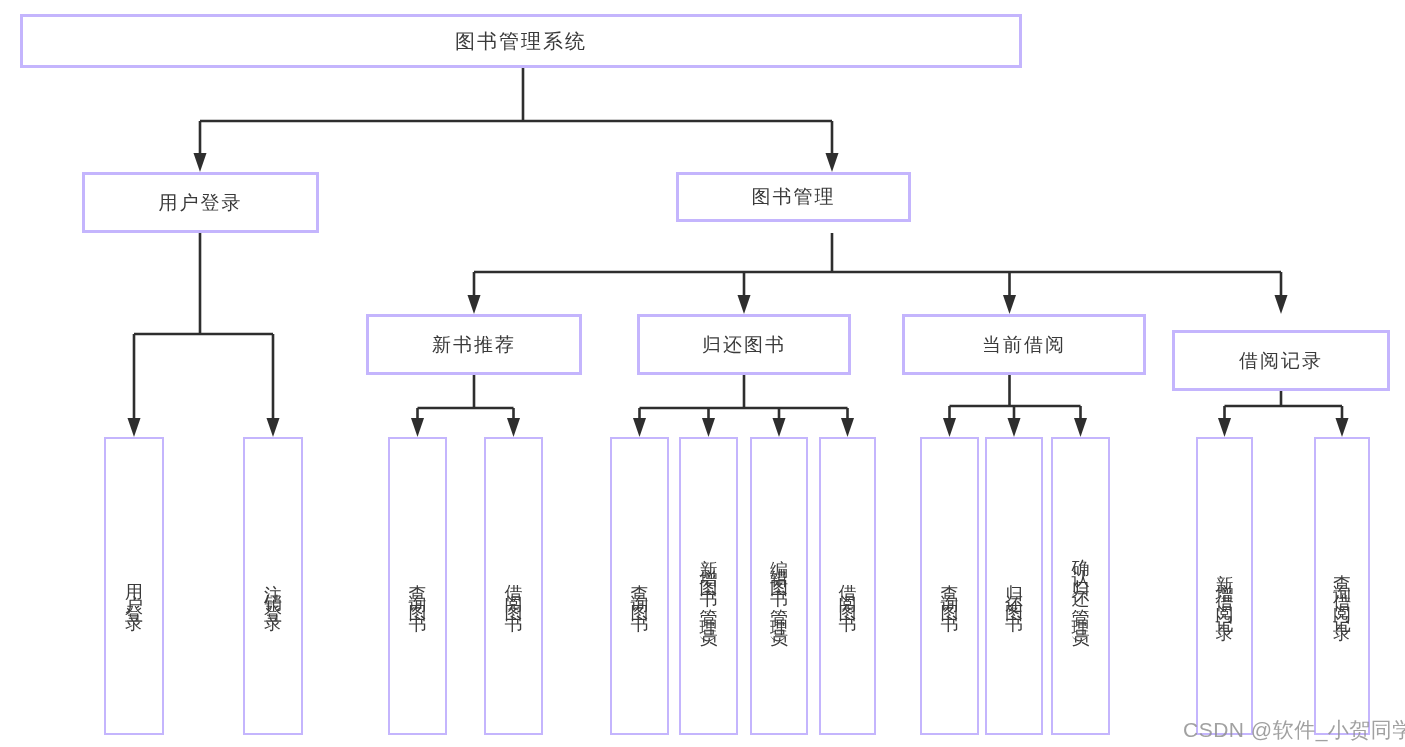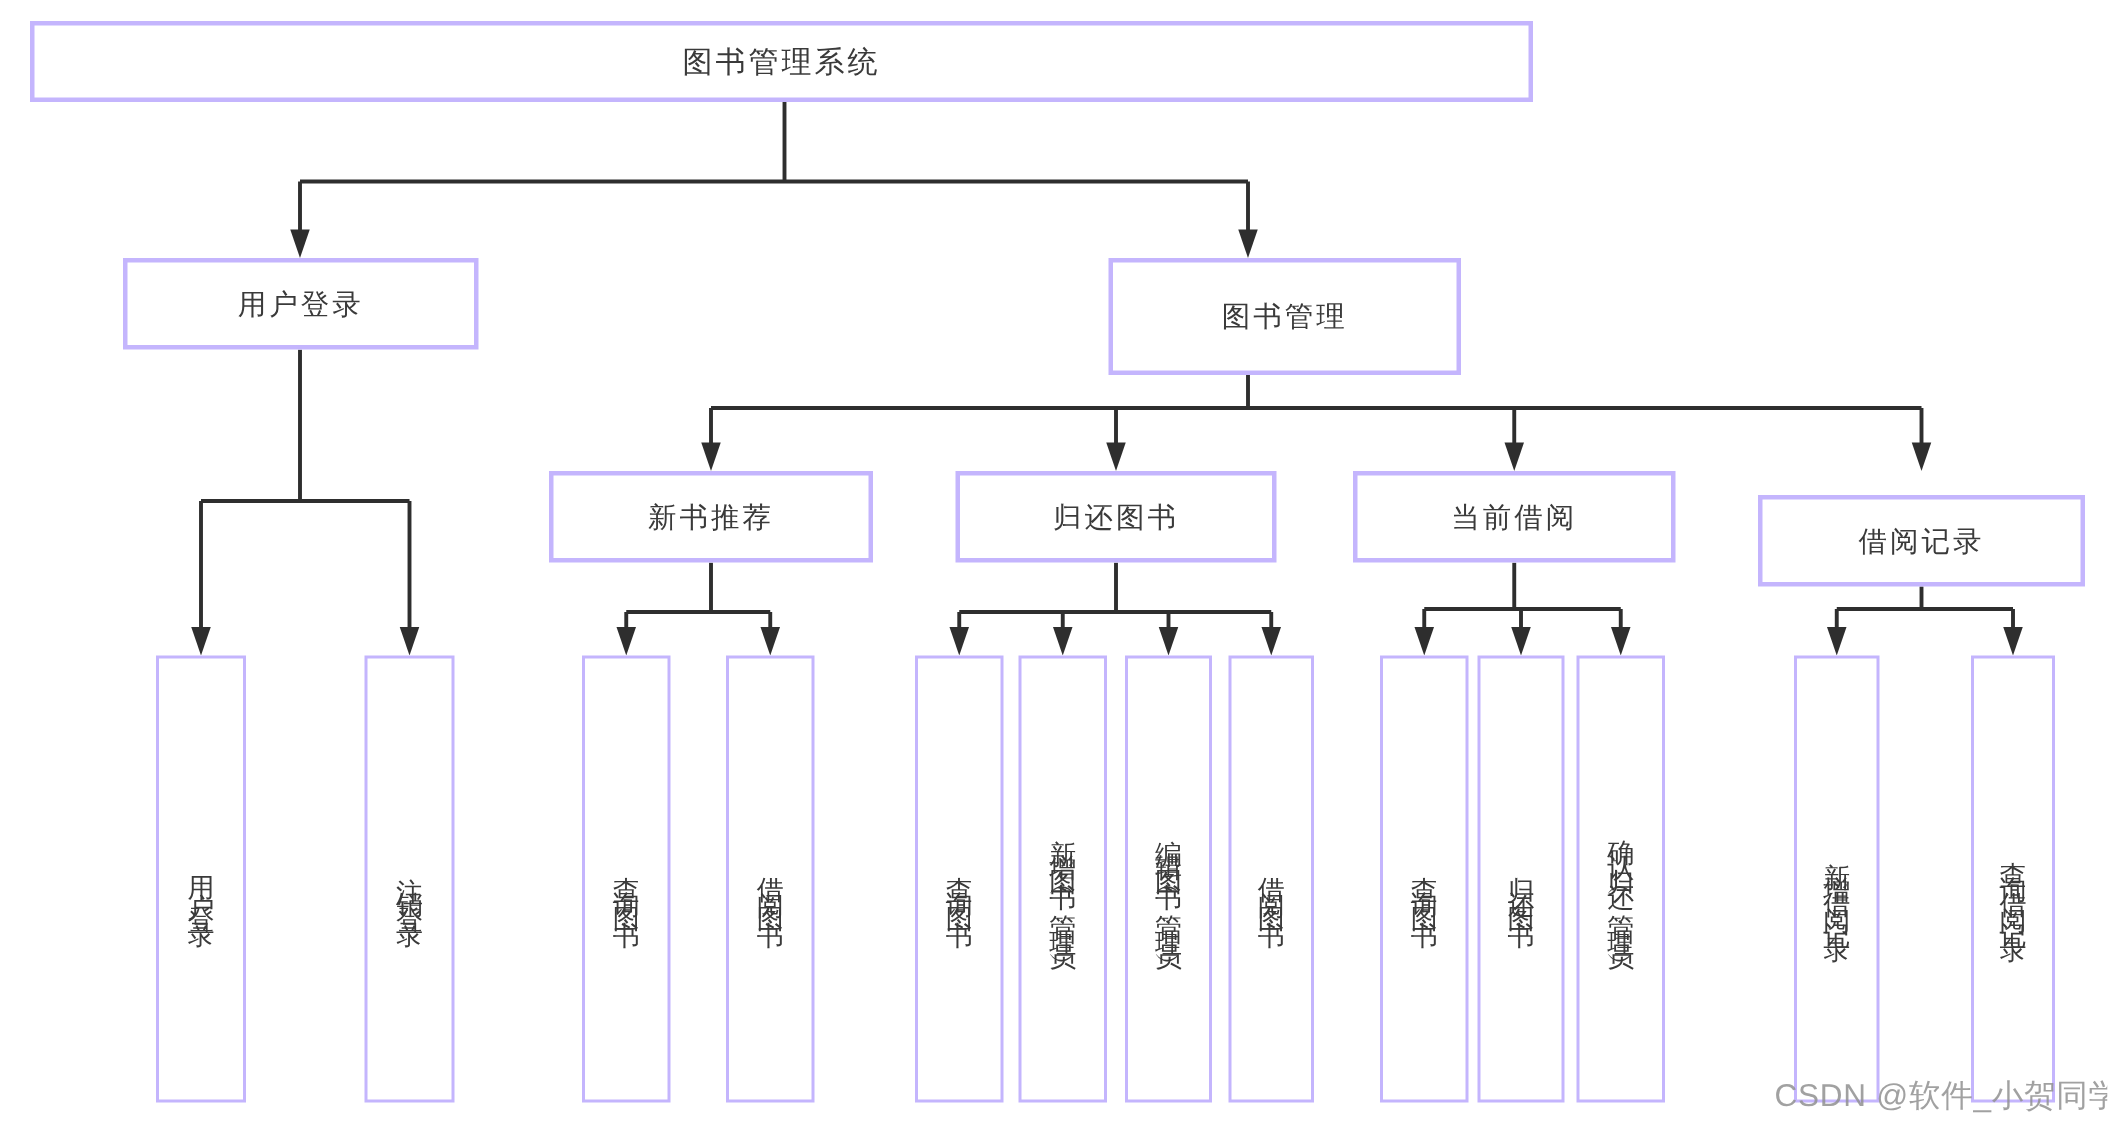--- a/index.html
+++ b/index.html
@@ -114,25 +114,25 @@
       <line x1="1224.5" y1="406" x2="1342" y2="406" stroke="#2e2e2e" stroke-width="2.6"></line>
       <line x1="1224.5" y1="406" x2="1224.5" y2="423" stroke="#2e2e2e" stroke-width="2.6"></line>
       <polygon points="1218,418 1231,418 1224.5,437" fill="#2e2e2e"></polygon>
       <line x1="1342" y1="406" x2="1342" y2="423" stroke="#2e2e2e" stroke-width="2.6"></line>
       <polygon points="1335.5,418 1348.5,418 1342,437" fill="#2e2e2e"></polygon>
     </svg>
 
   <div class="node root" style="left:20px; top:14px; width:1002px; height:54px;">图书管理系统</div>
 
   <div class="node h" style="left:82px; top:172px; width:237px; height:61px;">用户登录</div>
-  <div class="node h" style="left:739px; top:172px; width:235px; height:78px;">图书管理</div>
+  <div class="node h" style="left:676px; top:172px; width:235px; height:50px;">图书管理</div>
 
   <div class="node h" style="left:366px; top:314px; width:216px; height:61px;">新书推荐</div>
   <div class="node h" style="left:637px; top:314px; width:214px; height:61px;">归还图书</div>
-  <div class="node h" style="left:902px; top:314px; width:215px; height:61px;">当前借阅</div>
+  <div class="node h" style="left:902px; top:314px; width:244px; height:61px;">当前借阅</div>
   <div class="node h" style="left:1172px; top:314px; width:218px; height:61px;margin-top:16px;">借阅记录</div>
 
   <div class="node leaf" style="left:104px; top:437px; width:60px; height:298px;">用户登录</div>
   <div class="node leaf" style="left:243px; top:437px; width:60px; height:298px;">注销登录</div>
 
   <div class="node leaf" style="left:388px; top:437px; width:59px; height:298px;">查询图书</div>
   <div class="node leaf" style="left:484px; top:437px; width:59px; height:298px;">借阅图书</div>
 
   <div class="node leaf" style="left:610px; top:437px; width:59px; height:298px;">查询图书</div>
   <div class="node leaf" style="left:679px; top:437px; width:59px; height:298px;">新增图书（管理员）</div>

